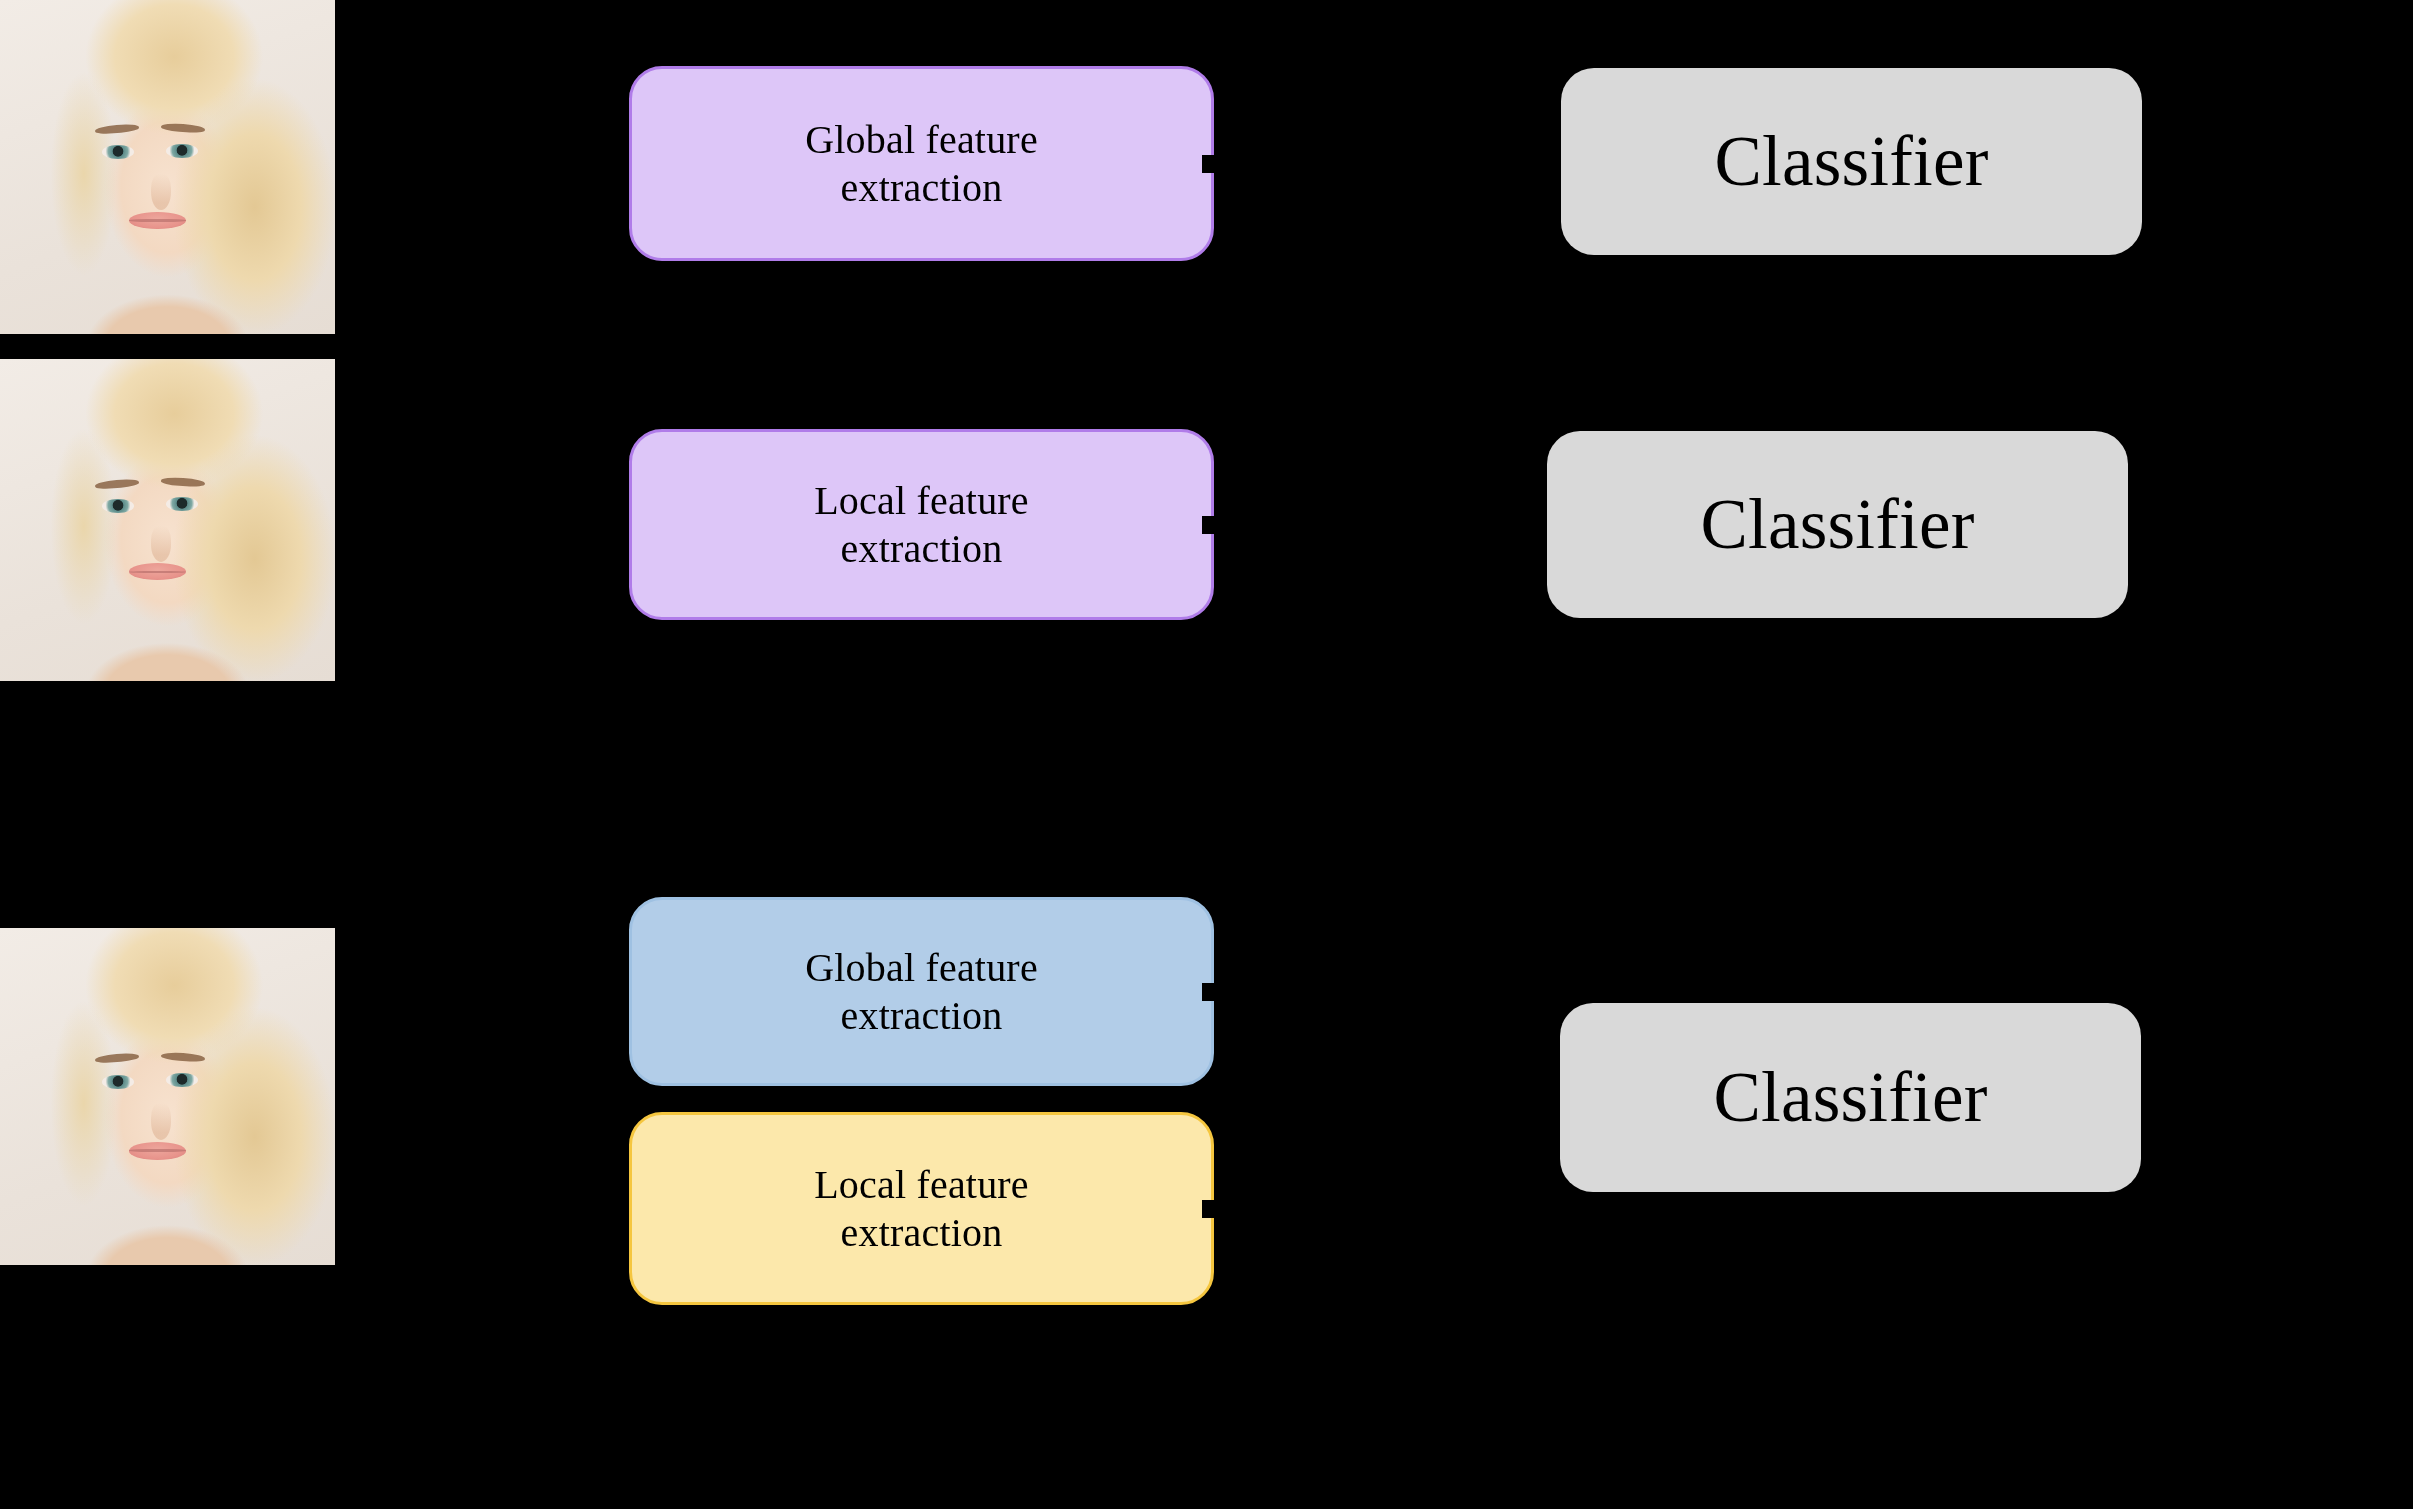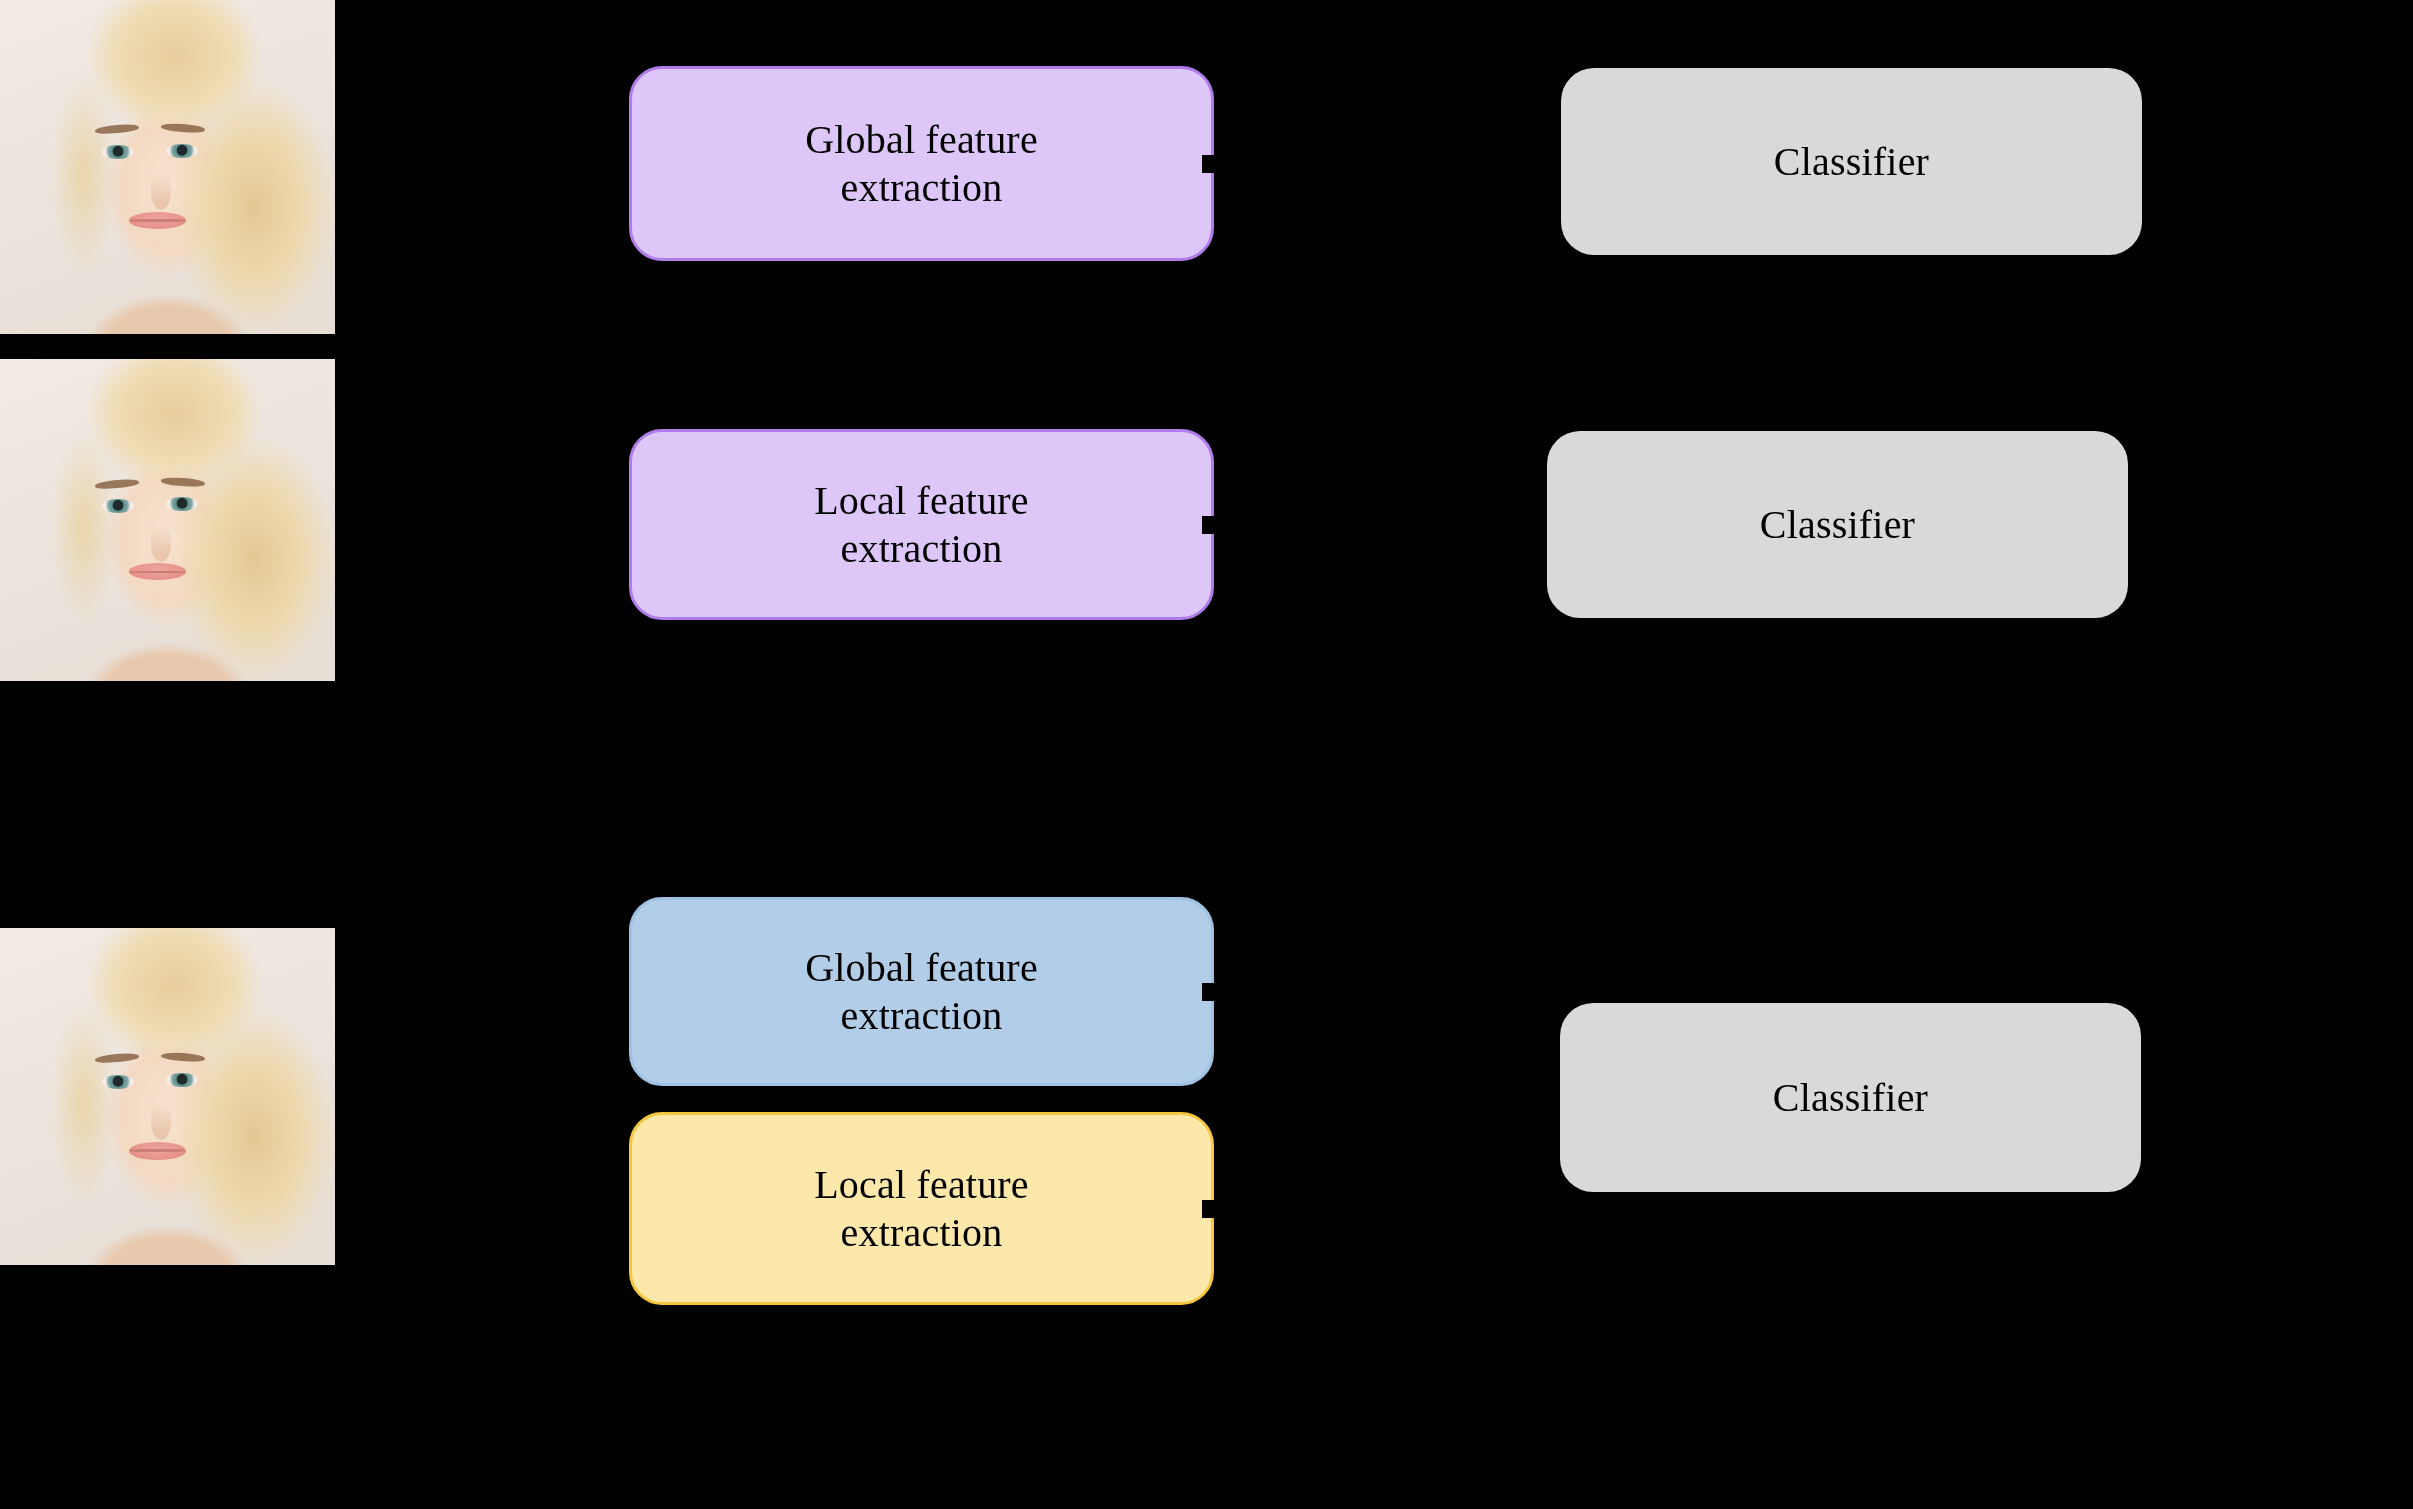--- a/index.html
+++ b/index.html
@@ -113,21 +113,21 @@
   }
   .node-yellow {
     background: #fce8ab;
     border: 3.9px solid #f5c63f;
   }
   .node-gray {
     background: #d9d9d9;
     border: none;
   }
   .two-line { font-size: 40px; font-family: Liberation Serif, serif; }
-  .one-line { font-size: 40px; }
+  .one-line { font-size: 71px; }
 
   
   .stub {
     position: absolute;
     width: 11.7px;
     height: 17.6px;
     background: #000000;
   }
 </style>
 </head>

